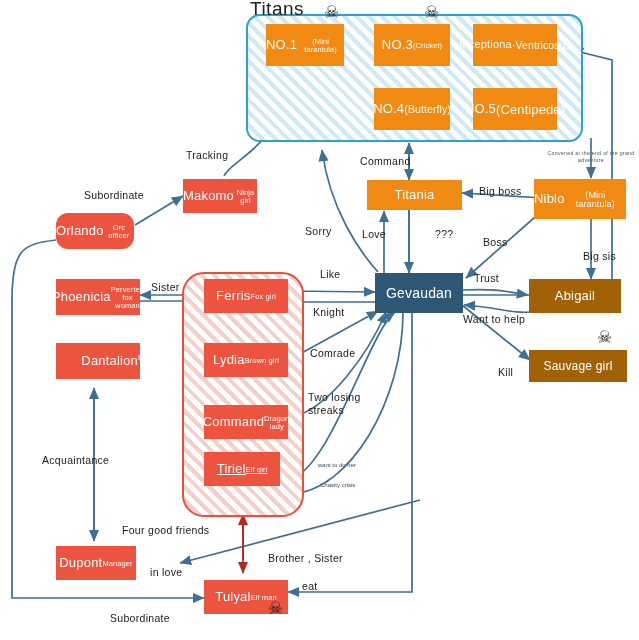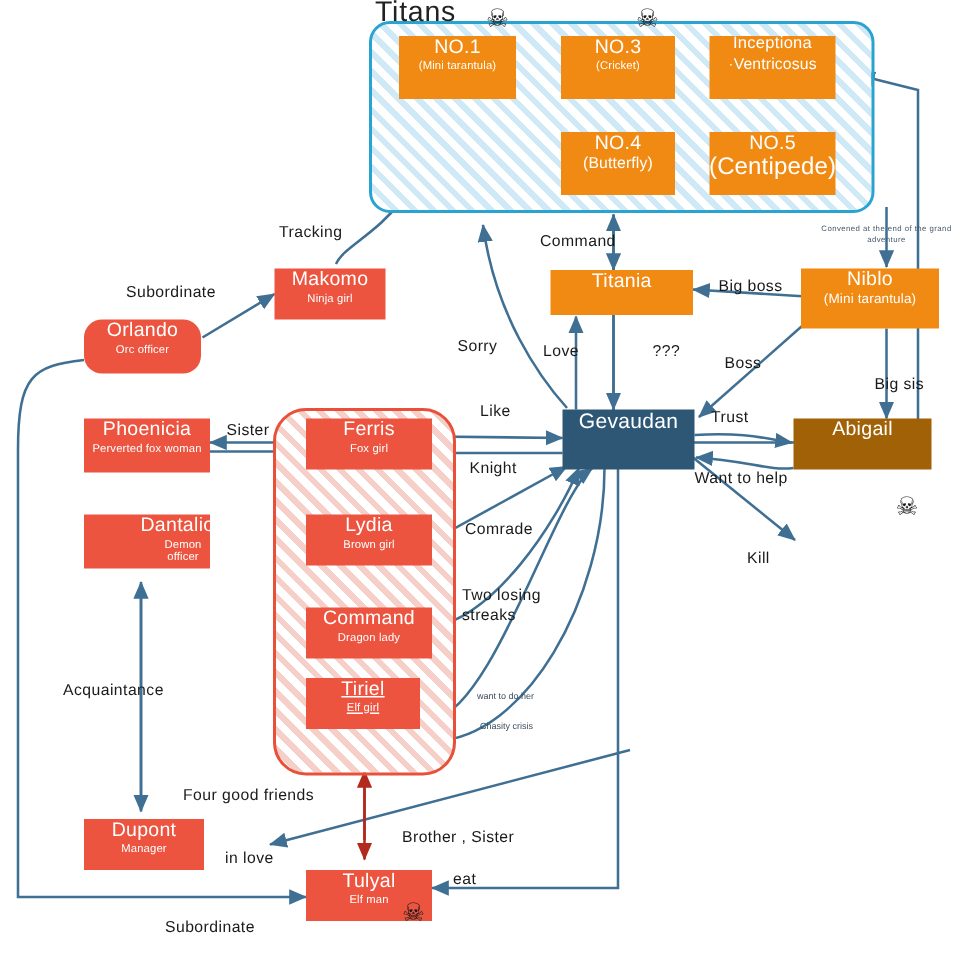--- a/index.html
+++ b/index.html
@@ -19,21 +19,21 @@
     left:182px;top:272px;width:122px;height:245px;
     border:2.5px solid #e8503a;border-radius:22px;
     background:repeating-linear-gradient(45deg,
       #f6cfc8 0px,#f6cfc8 4px,#ffffff 4px,#ffffff 9px);
   }
   .group-title{position:absolute;left:250px;top:-2px;font-size:19px;
     letter-spacing:.5px;color:#222;}
 
   
   .node{position:absolute;box-sizing:border-box;display:flex;
-    flex-direction:column;align-items:center;
+    flex-direction:row;align-items:center;justify-content:center;
     color:#fff;text-align:center;line-height:1.05;}
   .node .t{font-size:13px;letter-spacing:.2px;}
   .node .s{font-size:7.5px;margin-top:2px;letter-spacing:.1px;}
   .red{background:#ec5440;}
   .orange{background:#f18a12;}
   .teal{background:#a16207;}
   .navy{background:#2e5776;}
   .navy .t{font-size:14px;}
 
   
@@ -147,21 +147,21 @@
     <span class="s" style="font-size:10.5px">·Ventricosus</span>
   </div>
 
   <div class="node orange" style="left:374px;top:88px;width:76px;height:42px;">
     <span class="t">NO.4</span>
     <span class="s" style="font-size:10.5px">(Butterfly)</span>
   </div>
 
   <div class="node orange" style="left:473px;top:88px;width:84px;height:42px;">
     <span class="t">NO.5</span>
-    <span class="s" style="font-size:16px">(Centipede)</span>
+    <span class="s" style="font-size:13px">(Centipede)</span>
   </div>
 
   <div class="node red" style="left:183px;top:179px;width:74px;height:34px;">
     <span class="t">Makomo</span>
     <span class="s">Ninja girl</span>
   </div>
 
   <div class="node red" style="left:56px;top:213px;width:78px;height:36px;border-radius:12px;">
     <span class="t">Orlando</span>
     <span class="s">Orc officer</span>
@@ -218,20 +218,23 @@
   </div>
 
   <div class="node navy" style="left:375px;top:273px;width:88px;height:40px;">
     <span class="t">Gevaudan</span>
   </div>
 
   <div class="node teal" style="left:529px;top:279px;width:92px;height:34px;">
     <span class="t">Abigail</span>
   </div>
 
+  <div class="node teal" style="left:529px;top:350px;width:98px;height:32px;">
+    <span class="t" style="font-size:12px">Sauvage girl</span>
+  </div>
   <div class="skull" style="left:597px;top:329px;">☠</div>
 
   <div class="lbl" style="left:186px;top:149px;">Tracking</div>
   <div class="lbl" style="left:84px;top:189px;">Subordinate</div>
   <div class="lbl" style="left:151px;top:281px;">Sister</div>
   <div class="lbl" style="left:360px;top:155px;">Command</div>
   <div class="lbl" style="left:479px;top:185px;">Big boss</div>
   <div class="lbl tiny" style="left:545px;top:150px;">Convened at the end of the grand adventure</div>
   <div class="lbl" style="left:305px;top:225px;">Sorry</div>
   <div class="lbl" style="left:362px;top:228px;">Love</div>

